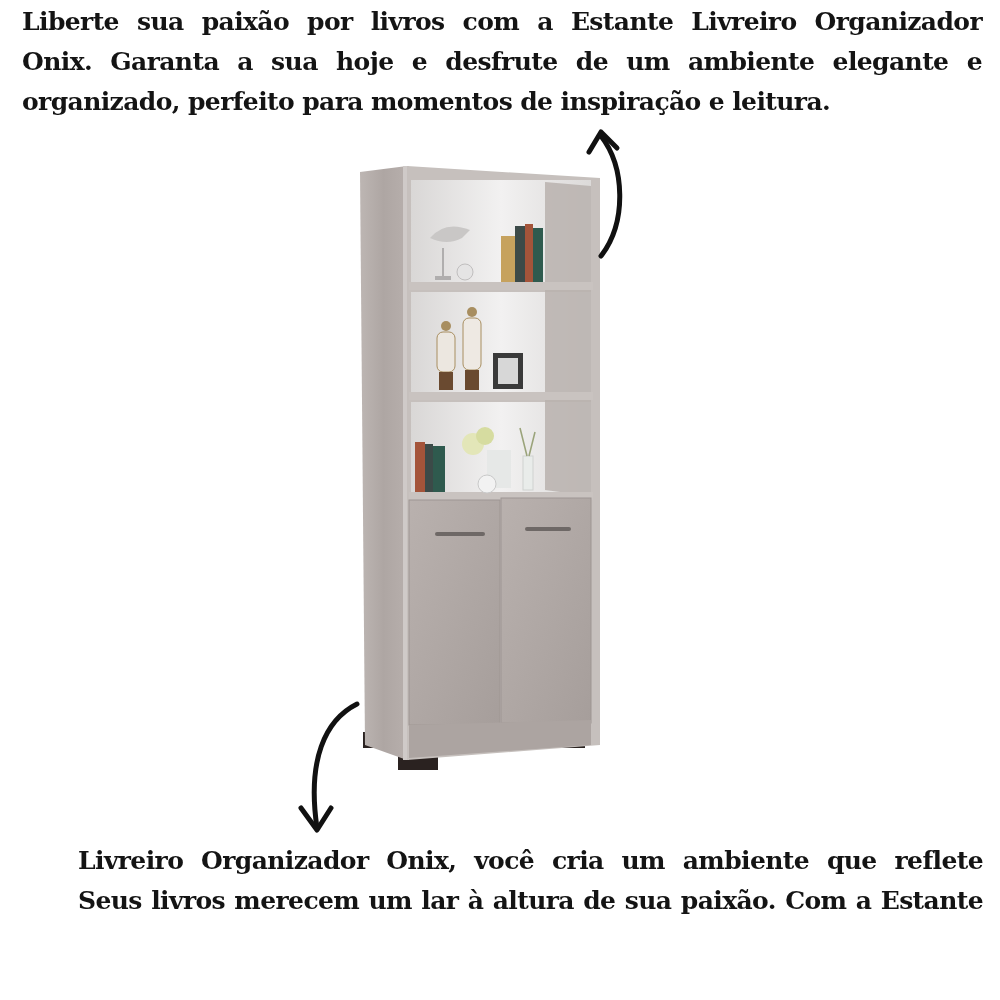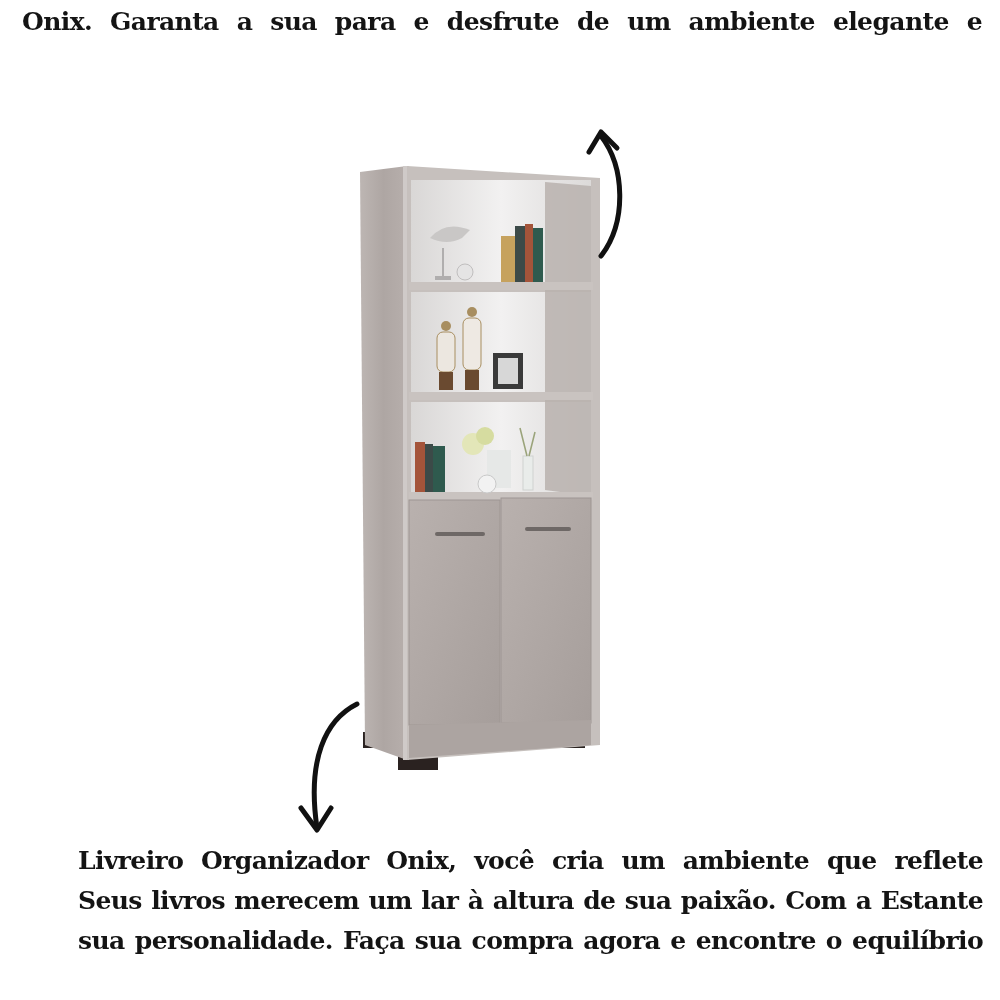--- a/index.html
+++ b/index.html
@@ -12,21 +12,23 @@
   #bottom-text span { display:block; }
   .justify-line { text-align:justify; text-align-last:justify; }
   .last-line { text-align:left; }
   .product { position:absolute; left:355px; top:160px; width:250px; height:620px; }
   .arrow { position:absolute; }
 </style>
 </head>
 <body>
 
 <div id="top-text" class="text-block">
-  <div class="justify-line">Onix. Garanta a sua para e desfrute de um ambiente elegante e</div>
+  <div class="justify-line">Liberte sua paixão por livros com a Estante Livreiro Organizador</div>
+  <div class="justify-line">Onix. Garanta a sua hoje e desfrute de um ambiente elegante e</div>
+  <div class="last-line">organizado, perfeito para momentos de inspiração e leitura.</div>
 </div>
 
 <div class="product">
   <svg width="250" height="620" viewBox="0 0 250 620" xmlns="http://www.w3.org/2000/svg">
     <defs>
       <linearGradient id="woodSide" x1="0" x2="1" y1="0" y2="0">
         <stop offset="0" stop-color="#bdb6b3"></stop>
         <stop offset="0.5" stop-color="#aea6a3"></stop>
         <stop offset="1" stop-color="#b7afac"></stop>
       </linearGradient>
@@ -106,14 +108,13 @@
 </svg>
 
 <svg class="arrow" style="left:295px; top:700px;" width="70" height="140" viewBox="0 0 70 140">
   <path d="M62 4 C 30 20, 12 60, 22 128" stroke="#111" stroke-width="5" fill="none" stroke-linecap="round"></path>
   <path d="M6 108 L 22 130 L 36 108" stroke="#111" stroke-width="5" fill="none" stroke-linecap="round" stroke-linejoin="round"></path>
 </svg>
 
 <div id="bottom-text" class="text-block">
   <span class="justify-line">Livreiro Organizador Onix, você cria um ambiente que reflete</span>
   <span class="justify-line">Seus livros merecem um lar à altura de sua paixão. Com a Estante</span>
-  <span class="justify-line">sua personalidade. Faça sua compra agora e encontre o equilíbrio</span>
 </div>
 
 </body></html>

